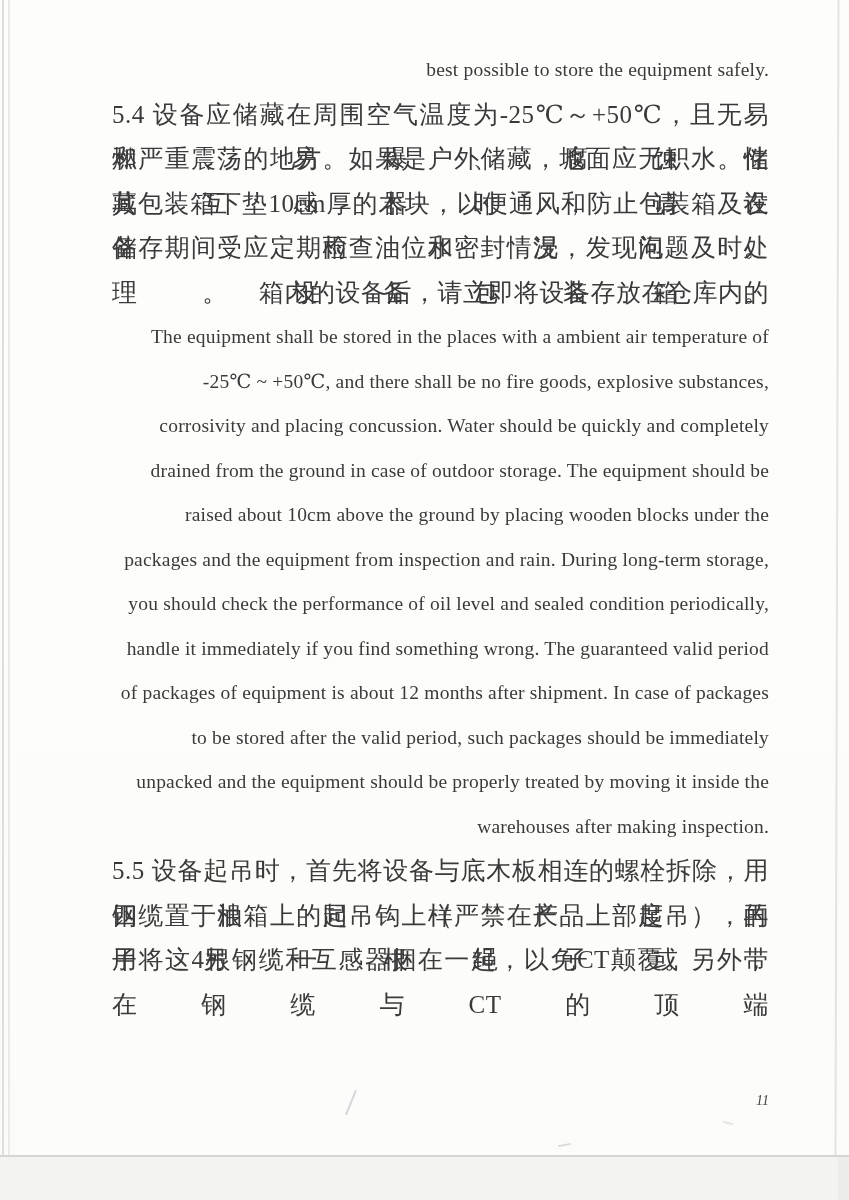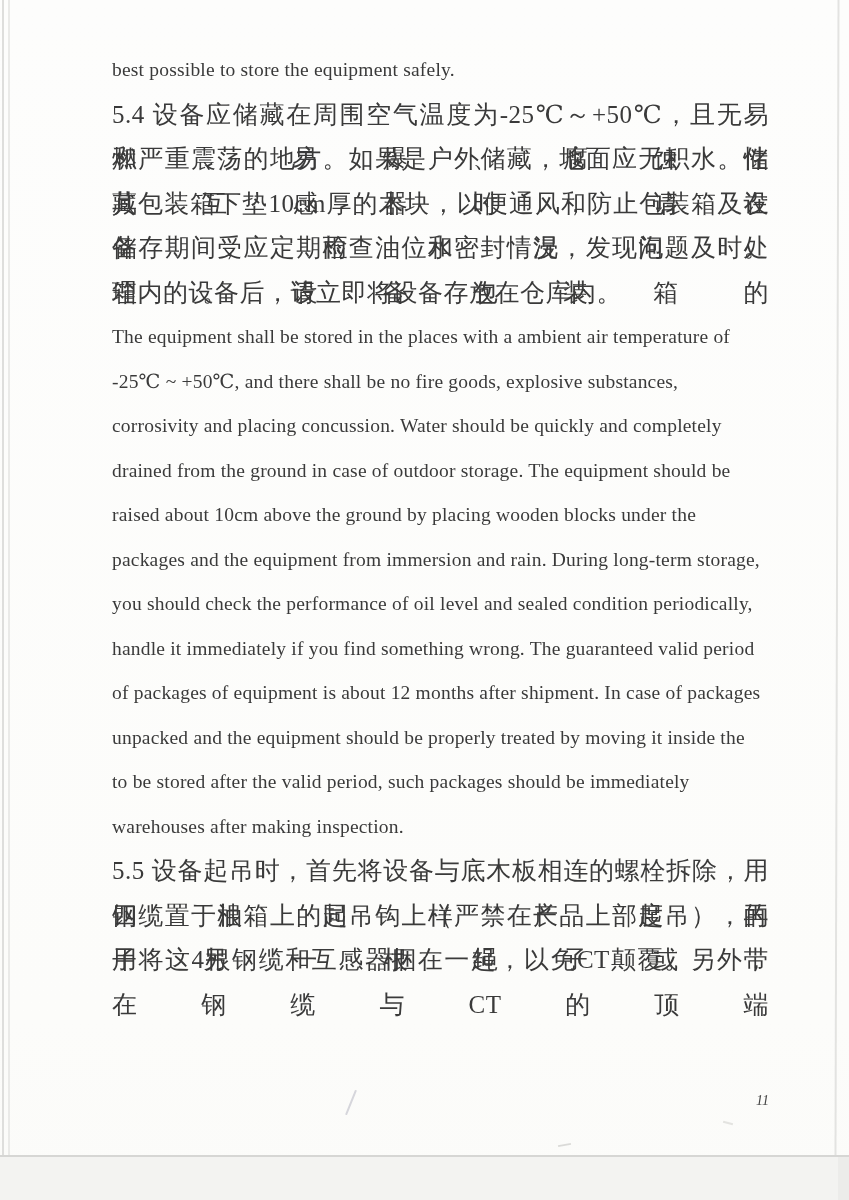--- a/index.html
+++ b/index.html
@@ -53,21 +53,21 @@
   .line.zh.justify {
     text-align: justify;
     text-align-last: justify;
     text-justify: inter-character;
   }
   .line.en {
     font-size: 19.5px;
     letter-spacing: 0.2px;
     text-align: left;
   }
-  .line.left { text-align: left; }
+  .line.left { text-align: right; }
 
   .page-number {
     position: absolute;
     left: 112px;
     top: 1093px;
     width: 657px;
     text-align: right;
     font-size: 14px;
     color: #454545;
     font-style: italic;
@@ -83,26 +83,26 @@
       <div class="line zh justify">5.4 设备应储藏在周围空气温度为-25℃～+50℃，且无易燃、易爆、腐蚀性</div>
       <div class="line zh justify">和严重震荡的地方。如果是户外储藏，地面应无积水。储藏互感器时，请在</div>
       <div class="line zh justify">其包装箱下垫10cm厚的木块，以便通风和防止包装箱及设备受雨水浸泡。</div>
       <div class="line zh justify">储存期间，应定期检查油位和密封情况，发现问题及时处理。设备包装箱的</div>
       <div class="line zh left">箱内的设备后，请立即将设备存放在仓库内。</div>
       <div class="line en left">The equipment shall be stored in the places with a ambient air temperature of</div>
       <div class="line en left">-25℃ ~ +50℃, and there shall be no fire goods, explosive substances,</div>
       <div class="line en left">corrosivity and placing concussion. Water should be quickly and completely</div>
       <div class="line en left">drained from the ground in case of outdoor storage. The equipment should be</div>
       <div class="line en left">raised about 10cm above the ground by placing wooden blocks under the</div>
-      <div class="line en left">packages and the equipment from immersion and rain. During long-term storage,</div>
+      <div class="line en left">packages and the equipment from inspection and rain. During long-term storage,</div>
       <div class="line en left">you should check the performance of oil level and sealed condition periodically,</div>
       <div class="line en left">handle it immediately if you find something wrong. The guaranteed valid period</div>
       <div class="line en left">of packages of equipment is about 12 months after shipment. In case of packages</div>
+      <div class="line en left">to be stored after the valid period, such packages should be immediately</div>
       <div class="line en left">unpacked and the equipment should be properly treated by moving it inside the</div>
-      <div class="line en left">to be stored after the valid period, such packages should be immediately</div>
       <div class="line en left">warehouses after making inspection.</div>
       <div class="line zh justify">5.5 设备起吊时，首先将设备与底木板相连的螺栓拆除，用四根同样长度的</div>
       <div class="line zh justify">钢缆置于油箱上的起吊钩上（严禁在产品上部起吊），再用另一根绳子或带</div>
       <div class="line zh justify">子将这4根钢缆和互感器捆在一起，以免CT颠覆。另外，在钢缆与CT的顶端</div>
     </div>
 
   <div class="page-number">11</div>
 
   <div class="edge edge-left-a"></div>
   <div class="edge edge-left-b"></div>

